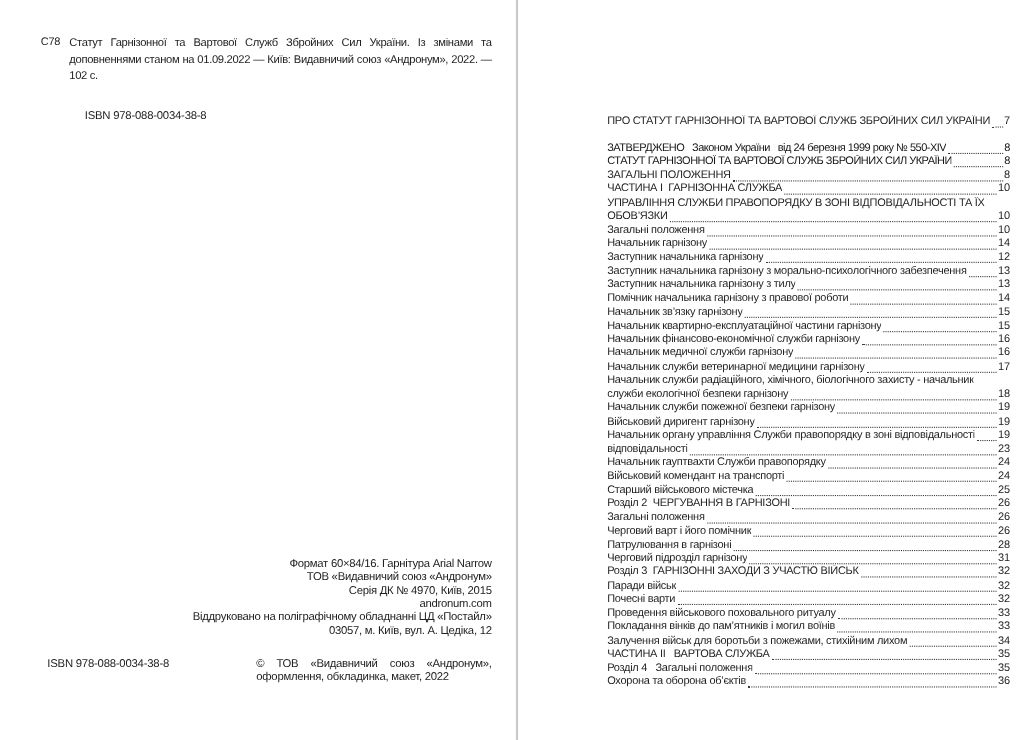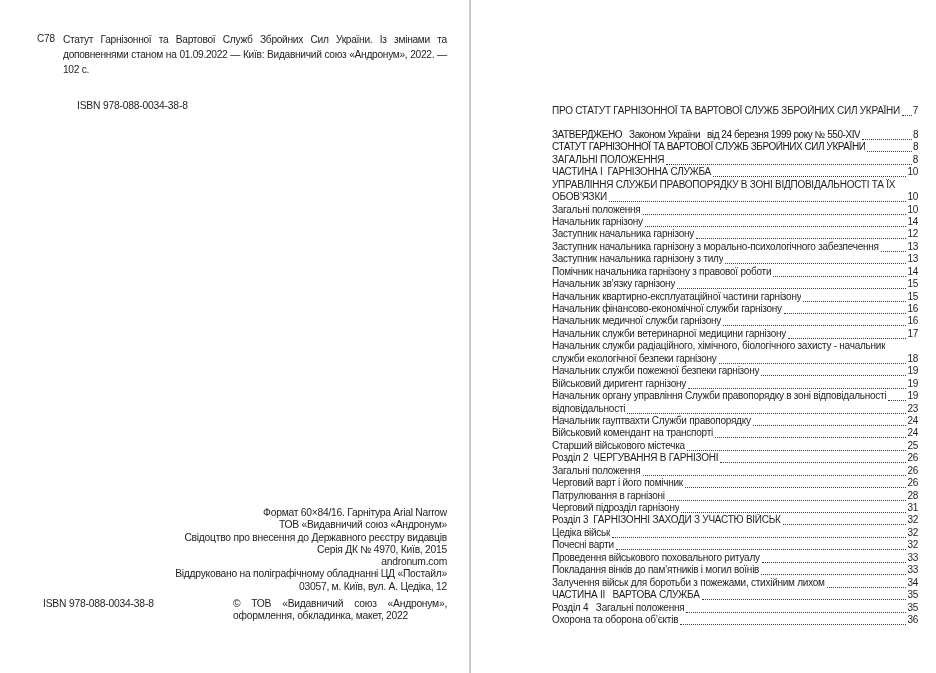--- a/index.html
+++ b/index.html
@@ -84,21 +84,20 @@
   <div class="book-info">
     <span class="catalog-code">С78</span>
     <p class="book-desc">Статут Гарнізонної та Вартової Служб Збройних Сил України. Із змінами та доповненнями станом на 01.09.2022 — Київ: Видавничий союз «Андронум», 2022. — 102 с.</p>
   </div>
 
   <div class="isbn-top">ISBN 978-088-0034-38-8</div>
 
   <div class="colophon" id="colophon">
       <div>Формат 60×84/16. Гарнітура Arial Narrow</div>
       <div>ТОВ «Видавничий союз «Андронум»</div>
-      <div>Свідоцтво про внесення до Державного реєстру видавців</div>
       <div>Серія ДК № 4970, Київ, 2015</div>
       <div>andronum.com</div>
       <div>Віддруковано на поліграфічному обладнанні ЦД «Постайл»</div>
       <div>03057, м. Київ, вул. А. Цедіка, 12</div>
     </div>
 
   <div class="bottom-row">
     <div class="isbn-bottom">ISBN 978-088-0034-38-8</div>
     <div class="copyright">© ТОВ «Видавничий союз «Андронум», оформлення, обкладинка, макет, 2022</div>
   </div>
@@ -261,21 +260,21 @@
         <span class="toc-label">Черговий підрозділ гарнізону</span>
         <span class="toc-leader"></span>
         <span class="toc-page">31</span>
       </div>
       <div class="toc-row">
         <span class="toc-label">Розділ 3  ГАРНІЗОННІ ЗАХОДИ З УЧАСТЮ ВІЙСЬК</span>
         <span class="toc-leader"></span>
         <span class="toc-page">32</span>
       </div>
       <div class="toc-row">
-        <span class="toc-label">Цедіка військ</span>
+        <span class="toc-label">Паради військ</span>
         <span class="toc-leader"></span>
         <span class="toc-page">32</span>
       </div>
       <div class="toc-row">
         <span class="toc-label">Почесні варти</span>
         <span class="toc-leader"></span>
         <span class="toc-page">32</span>
       </div>
       <div class="toc-row">
         <span class="toc-label">Проведення військового поховального ритуалу</span>

